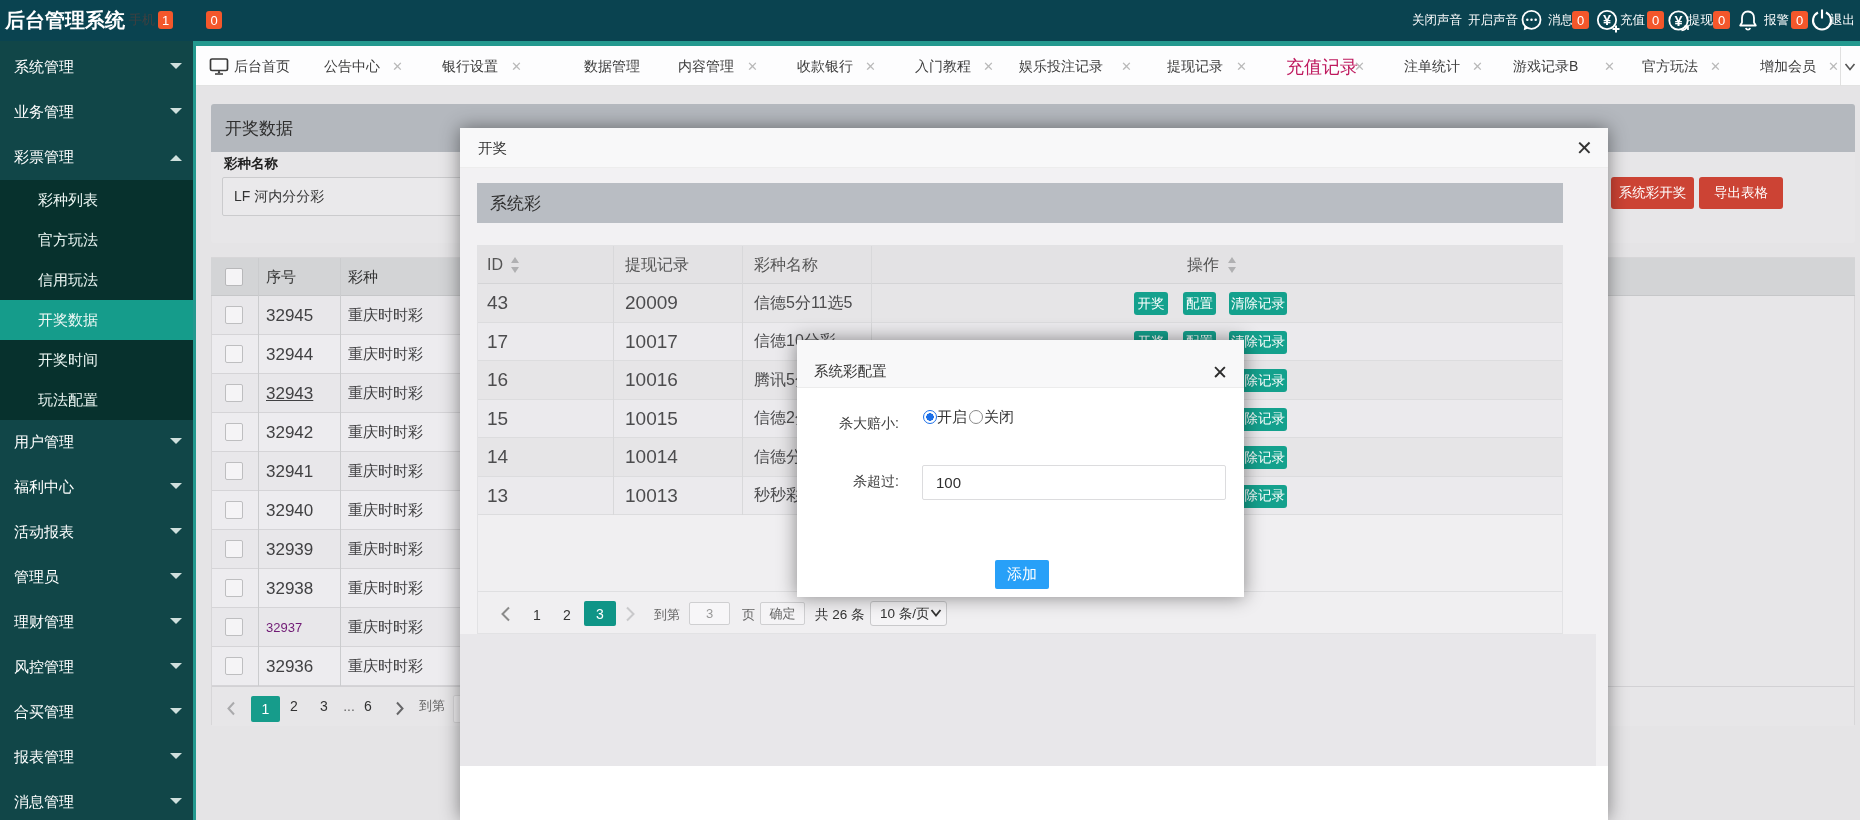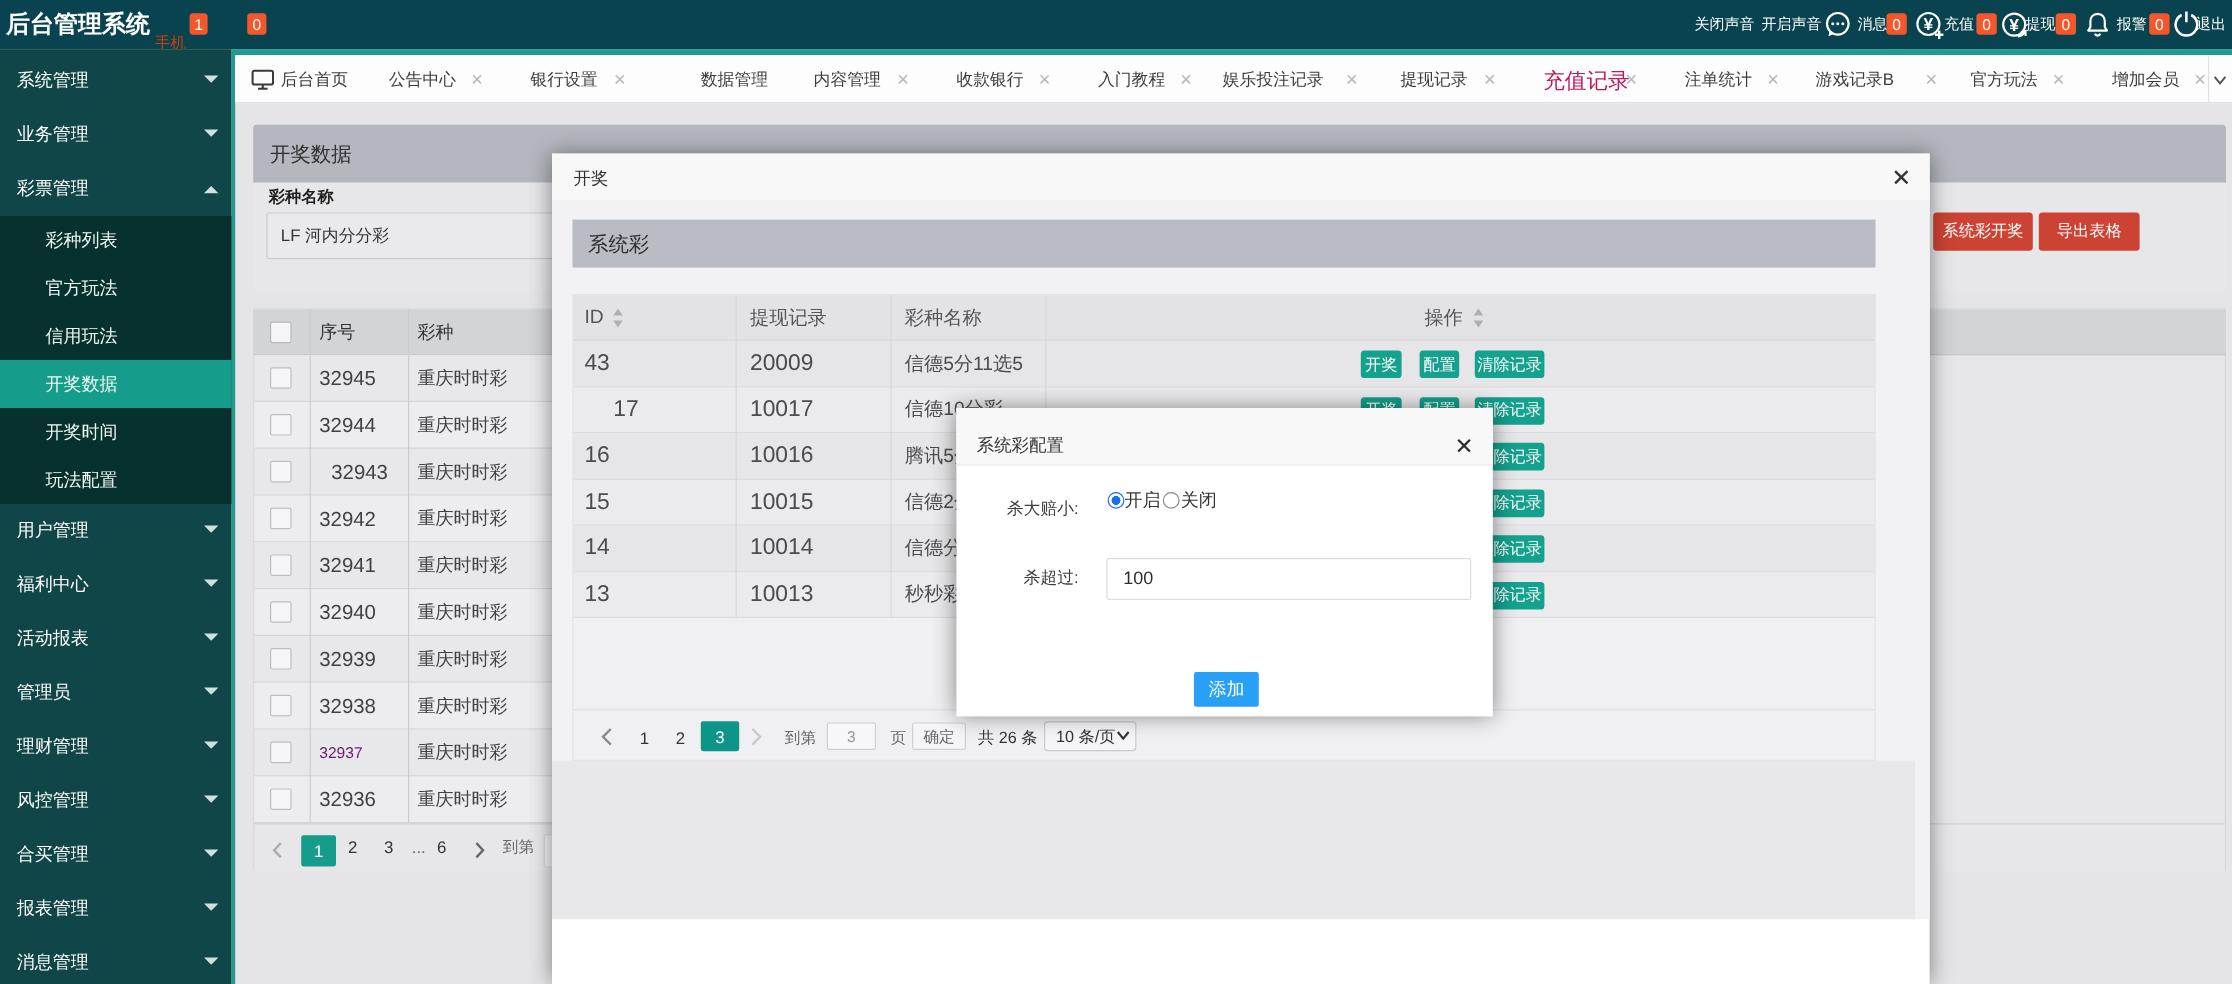--- a/index.html
+++ b/index.html
@@ -7,21 +7,21 @@
        font-family:"Liberation Sans",sans-serif;background:#e5e4e6;}
   .a{position:absolute;}
   .tx{position:absolute;white-space:nowrap;}
   .cv{display:flex;align-items:center;}
 </style>
 </head>
 <body>
 
 <div class="a" style="left:0;top:0;width:1860px;height:41px;background:#0a4350;"></div>
 <div class="tx cv" style="left:5px;top:0;height:41px;font-size:20px;font-weight:bold;color:#fff;">后台管理系统</div>
-<div class="tx cv" style="left:129px;top:0;height:40px;font-size:13px;color:#c2410c;margin-top:16px;">手机</div>
+<div class="tx cv" style="left:129px;top:0;height:40px;font-size:13px;color:#404040;">手机</div>
 <div class="tx cv" style="left:158px;top:11px;width:15px;height:18px;background:#f4572b;border-radius:3px;color:#fff;font-size:13px;justify-content:center;">1</div>
 <div class="tx cv" style="left:179px;top:0;height:40px;font-size:13px;color:#fff;margin-top:36px;">电脑</div>
 <div class="tx cv" style="left:206px;top:11px;width:16px;height:18px;background:#f4572b;border-radius:3px;color:#fff;font-size:13px;justify-content:center;">0</div>
 <div class="tx cv" style="left:1412px;top:0;height:40px;font-size:12.5px;color:#fff;">关闭声音</div>
 <div class="tx cv" style="left:1468px;top:0;height:40px;font-size:12.5px;color:#fff;">开启声音</div>
 <svg class="a" style="left:1520px;top:9px;" width="23" height="24" viewBox="0 0 23 24">
 <circle cx="11.5" cy="10.8" r="9" fill="none" stroke="#fff" stroke-width="1.8"></circle>
 <path d="M4.6 16.2 L3.8 21.3 L9 18.9 Z" fill="#fff"></path>
 <circle cx="7.3" cy="10.8" r="1.25" fill="#fff"></circle>
     <circle cx="11.5" cy="10.8" r="1.25" fill="#fff"></circle>
@@ -147,21 +147,21 @@
 <div class="a" style="left:212px;top:296px;width:1000px;height:39px;background:#e8e7ea;border-bottom:1px solid #d5d4d7;box-sizing:border-box;"></div>
 <div class="a" style="left:225px;top:306px;width:18px;height:18px;background:#f5f4f6;border:1px solid #bebec0;border-radius:2px;box-sizing:border-box;"></div>
 <div class="tx cv" style="left:266px;top:296px;height:39px;font-size:17px;color:#414143;">32945</div>
 <div class="tx cv" style="left:348px;top:296px;height:39px;font-size:15px;color:#414143;">重庆时时彩</div>
 <div class="a" style="left:212px;top:335px;width:1000px;height:39px;background:#edecef;border-bottom:1px solid #d5d4d7;box-sizing:border-box;"></div>
 <div class="a" style="left:225px;top:345px;width:18px;height:18px;background:#f5f4f6;border:1px solid #bebec0;border-radius:2px;box-sizing:border-box;"></div>
 <div class="tx cv" style="left:266px;top:335px;height:39px;font-size:17px;color:#414143;">32944</div>
 <div class="tx cv" style="left:348px;top:335px;height:39px;font-size:15px;color:#414143;">重庆时时彩</div>
 <div class="a" style="left:212px;top:374px;width:1000px;height:39px;background:#e8e7ea;border-bottom:1px solid #d5d4d7;box-sizing:border-box;"></div>
 <div class="a" style="left:225px;top:384px;width:18px;height:18px;background:#f5f4f6;border:1px solid #bebec0;border-radius:2px;box-sizing:border-box;"></div>
-<div class="tx cv" style="left:276px;top:374px;height:39px;font-size:17px;color:#414143;">32943</div>
+<div class="tx cv" style="left:266px;top:374px;height:39px;font-size:17px;color:#414143;text-decoration:underline;">32943</div>
 <div class="tx cv" style="left:348px;top:374px;height:39px;font-size:15px;color:#414143;">重庆时时彩</div>
 <div class="a" style="left:212px;top:413px;width:1000px;height:39px;background:#edecef;border-bottom:1px solid #d5d4d7;box-sizing:border-box;"></div>
 <div class="a" style="left:225px;top:423px;width:18px;height:18px;background:#f5f4f6;border:1px solid #bebec0;border-radius:2px;box-sizing:border-box;"></div>
 <div class="tx cv" style="left:266px;top:413px;height:39px;font-size:17px;color:#414143;">32942</div>
 <div class="tx cv" style="left:348px;top:413px;height:39px;font-size:15px;color:#414143;">重庆时时彩</div>
 <div class="a" style="left:212px;top:452px;width:1000px;height:39px;background:#e8e7ea;border-bottom:1px solid #d5d4d7;box-sizing:border-box;"></div>
 <div class="a" style="left:225px;top:462px;width:18px;height:18px;background:#f5f4f6;border:1px solid #bebec0;border-radius:2px;box-sizing:border-box;"></div>
 <div class="tx cv" style="left:266px;top:452px;height:39px;font-size:17px;color:#414143;">32941</div>
 <div class="tx cv" style="left:348px;top:452px;height:39px;font-size:15px;color:#414143;">重庆时时彩</div>
 <div class="a" style="left:212px;top:491px;width:1000px;height:39px;background:#edecef;border-bottom:1px solid #d5d4d7;box-sizing:border-box;"></div>
@@ -225,21 +225,21 @@
     <path d="M6 17 L10 11 L2 11 Z" fill="#b0b0b2"></path>
   </svg>
 <div class="a" style="left:478px;top:284.0px;width:1084px;height:38.5px;background:#e6e5e7;border-bottom:1px solid #dcdcde;box-sizing:border-box;"></div>
 <div class="tx cv" style="left:487px;top:284.0px;height:38.5px;font-size:19px;color:#4c4c4e;">43</div>
 <div class="tx cv" style="left:625px;top:284.0px;height:38.5px;font-size:19px;color:#4c4c4e;">20009</div>
 <div class="tx cv" style="left:754px;top:284.0px;height:38.5px;font-size:16px;color:#4c4c4e;">信德5分11选5</div>
 <div class="tx cv" style="left:1134px;top:292.0px;width:34px;height:23px;background:#14a18d;border-radius:3px;color:#fff;font-size:13.5px;justify-content:center;">开奖</div>
 <div class="tx cv" style="left:1183px;top:292.0px;width:33px;height:23px;background:#14a18d;border-radius:3px;color:#fff;font-size:13.5px;justify-content:center;">配置</div>
 <div class="tx cv" style="left:1229px;top:292.0px;width:58px;height:23px;background:#14a18d;border-radius:3px;color:#fff;font-size:13.5px;justify-content:center;">清除记录</div>
 <div class="a" style="left:478px;top:322.5px;width:1084px;height:38.5px;background:#ebeaed;border-bottom:1px solid #dcdcde;box-sizing:border-box;"></div>
-<div class="tx cv" style="left:487px;top:322.5px;height:38.5px;font-size:19px;color:#4c4c4e;margin-left:24px;">17</div>
+<div class="tx cv" style="left:487px;top:322.5px;height:38.5px;font-size:19px;color:#4c4c4e;">17</div>
 <div class="tx cv" style="left:625px;top:322.5px;height:38.5px;font-size:19px;color:#4c4c4e;">10017</div>
 <div class="tx cv" style="left:754px;top:322.5px;height:38.5px;font-size:16px;color:#4c4c4e;">信德10分彩</div>
 <div class="tx cv" style="left:1134px;top:330.5px;width:34px;height:23px;background:#14a18d;border-radius:3px;color:#fff;font-size:13.5px;justify-content:center;">开奖</div>
 <div class="tx cv" style="left:1183px;top:330.5px;width:33px;height:23px;background:#14a18d;border-radius:3px;color:#fff;font-size:13.5px;justify-content:center;">配置</div>
 <div class="tx cv" style="left:1229px;top:330.5px;width:58px;height:23px;background:#14a18d;border-radius:3px;color:#fff;font-size:13.5px;justify-content:center;">清除记录</div>
 <div class="a" style="left:478px;top:361.0px;width:1084px;height:38.5px;background:#e6e5e7;border-bottom:1px solid #dcdcde;box-sizing:border-box;"></div>
 <div class="tx cv" style="left:487px;top:361.0px;height:38.5px;font-size:19px;color:#4c4c4e;">16</div>
 <div class="tx cv" style="left:625px;top:361.0px;height:38.5px;font-size:19px;color:#4c4c4e;">10016</div>
 <div class="tx cv" style="left:754px;top:361.0px;height:38.5px;font-size:16px;color:#4c4c4e;">腾讯5分彩</div>
 <div class="tx cv" style="left:1134px;top:369.0px;width:34px;height:23px;background:#14a18d;border-radius:3px;color:#fff;font-size:13.5px;justify-content:center;">开奖</div>

